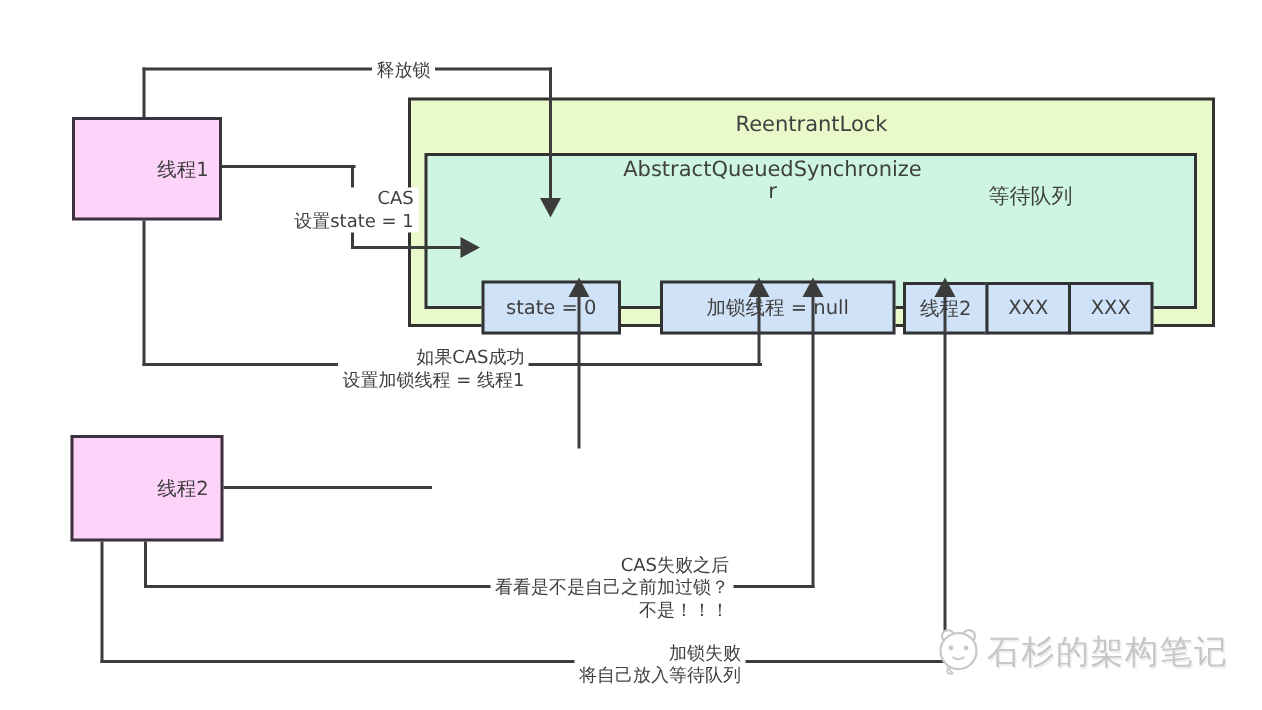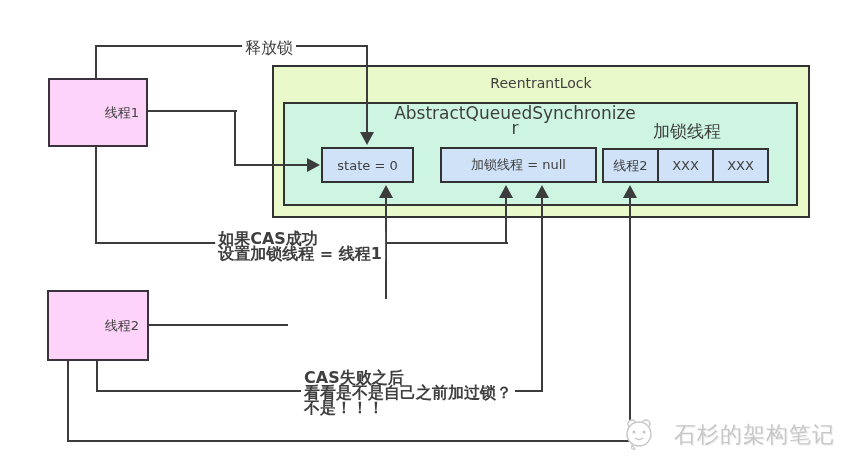--- a/index.html
+++ b/index.html
@@ -5,54 +5,54 @@
   html,body{margin:0;padding:0;}
   body{width:841px;height:473px;background:#ffffff;
        font-family:"DejaVu Sans","Liberation Sans",sans-serif;}
   #canvas{position:relative;width:841px;height:473px;background:#fff;overflow:hidden;
           color:var(--text,#3f3f3f);}
   .box{position:absolute;box-sizing:border-box;display:flex;align-items:center;justify-content:center;
        font-size:13px;color:var(--text,#3f3f3f);}
   .thread{background:var(--thread_fill,#fdd3f9);border:2px solid var(--thread_border,#3a323d);padding-left:48px;}
   .rl{background:var(--lock_fill,#eaf9c9);border:2px solid var(--box_border,#323232);}
   .aqs{background:var(--aqs_fill,#cdf5e2);border:2px solid var(--box_border,#323232);}
-  .cell{background:var(--cell_fill,#cfe2f7);border:2px solid var(--box_border,#323232);}
-  .title{position:absolute;text-align:center;font-size:17px;color:var(--text,#3f3f3f);white-space:pre-line;line-height:15px;}
+  .cell{background:var(--cell_fill,#cfe2f7);border:2px solid var(--box_border,#323232);margin-top:40px;}
+  .title{position:absolute;text-align:center;font-size:14px;color:var(--text,#3f3f3f);white-space:pre-line;line-height:15px;}
   .hline,.vline{position:absolute;background:var(--line,#3c3c3c);}
   .hline{height:2px;}
   .vline{width:2px;}
   .arr{position:absolute;width:0;height:0;}
   .arr-up{border-left:7px solid transparent;border-right:7px solid transparent;border-bottom:13px solid var(--line,#3c3c3c);}
   .arr-down{border-left:7px solid transparent;border-right:7px solid transparent;border-top:13px solid var(--line,#3c3c3c);}
   .arr-right{border-top:7px solid transparent;border-bottom:7px solid transparent;border-left:13px solid var(--line,#3c3c3c);}
   .label{position:absolute;transform:translate(-50%,-50%);background:#ffffff;padding:0 3px;
-         font-size:16px;line-height:15px;text-align:left;white-space:pre-line;color:var(--text,#3f3f3f);}
+         font-size:12px;line-height:15px;text-align:right;white-space:pre-line;color:var(--text,#3f3f3f);}
   .queue{position:absolute;left:602px;top:148px;display:flex;}
   .queue .cell{position:static;width:57px;height:35px;margin-left:-2px;}
   .queue .cell:first-child{margin-left:0;}
-  .watermark{position:absolute;left:620px;top:416px;display:flex;align-items:center;gap:16px;}
+  .watermark{position:absolute;left:620px;top:416px;display:flex;align-items:center;}
   .wm-text{font-size:22px;letter-spacing:1px;color:var(--watermark,#c7c7c7);
            text-shadow:1px 1px 0 #efefef;}
 </style>
 </head>
 <body>
 
 <div id="canvas">
 
   <div class="box rl" style="left:272px;top:65px;width:538px;height:153px;"></div>
   <div class="title" style="left:272px;top:76px;width:538px;font-size:14px;">ReentrantLock</div>
 
   <div class="box aqs" style="left:283px;top:102px;width:515px;height:104px;"></div>
   <div class="title" style="left:380px;top:106px;width:270px;">AbstractQueuedSynchronize
 r</div>
 
   <div class="box cell" style="left:321px;top:147px;width:93px;height:36px;">state = 0</div>
   <div class="box cell" style="left:440px;top:147px;width:157px;height:36px;">加锁线程 = null</div>
 
-  <div class="title" style="left:602px;top:124px;width:170px;">加锁线程</div>
+  <div class="title" style="left:602px;top:124px;width:170px;">等待队列</div>
   <div class="queue">
     <div class="box cell">线程2</div>
     <div class="box cell">XXX</div>
     <div class="box cell">XXX</div>
   </div>
 
   <div class="box thread" style="left:48px;top:78px;width:100px;height:69px;">线程1</div>
   <div class="box thread" style="left:47px;top:290px;width:102px;height:71px;">线程2</div>
 
   <div class="hline" style="left:95px;top:45px;width:273px;"></div>
@@ -78,25 +78,29 @@
   <div class="hline" style="left:96px;top:390px;width:447px;"></div>
   <div class="vline" style="left:541px;top:196px;height:196px;"></div>
   <div class="arr arr-up" style="left:535px;top:185px;"></div>
 
   <div class="vline" style="left:67px;top:361px;height:81px;"></div>
   <div class="hline" style="left:67px;top:440px;width:564px;"></div>
   <div class="vline" style="left:629px;top:196px;height:246px;"></div>
   <div class="arr arr-up" style="left:623px;top:185px;"></div>
 
   <div class="label" style="left:269px;top:47px;">释放锁</div>
-  <div class="label" style="left:300px;top:246px;font-weight:bold;">如果CAS成功
+  <div class="label" style="left:236px;top:140px;">CAS
+设置state = 1</div>
+  <div class="label" style="left:289px;top:246px;">如果CAS成功
 设置加锁线程 = 线程1</div>
-  <div class="label" style="left:408px;top:392px;font-weight:bold;">CAS失败之后
+  <div class="label" style="left:408px;top:392px;">CAS失败之后
 看看是不是自己之前加过锁？
 不是！！！</div>
+  <div class="label" style="left:440px;top:443px;">加锁失败
+将自己放入等待队列</div>
 
   <div class="watermark">
     <svg width="38" height="38" viewBox="0 0 38 38">
       <circle cx="12" cy="8" r="4" fill="#ffffff" stroke="#c9c9c9" stroke-width="1.5"></circle>
       <circle cx="26" cy="8" r="4" fill="#ffffff" stroke="#c9c9c9" stroke-width="1.5"></circle>
       <circle cx="19" cy="18" r="12" fill="#ffffff" stroke="#c9c9c9" stroke-width="1.5"></circle>
       <circle cx="14" cy="16" r="1.6" fill="#c9c9c9"></circle>
       <circle cx="24" cy="16" r="1.6" fill="#c9c9c9"></circle>
       <path d="M15 22 q4 3 8 0" fill="none" stroke="#c9c9c9" stroke-width="1.4"></path>
       <path d="M12 29 q-2 5 3 4 z" fill="#ffffff" stroke="#c9c9c9" stroke-width="1.2"></path>

